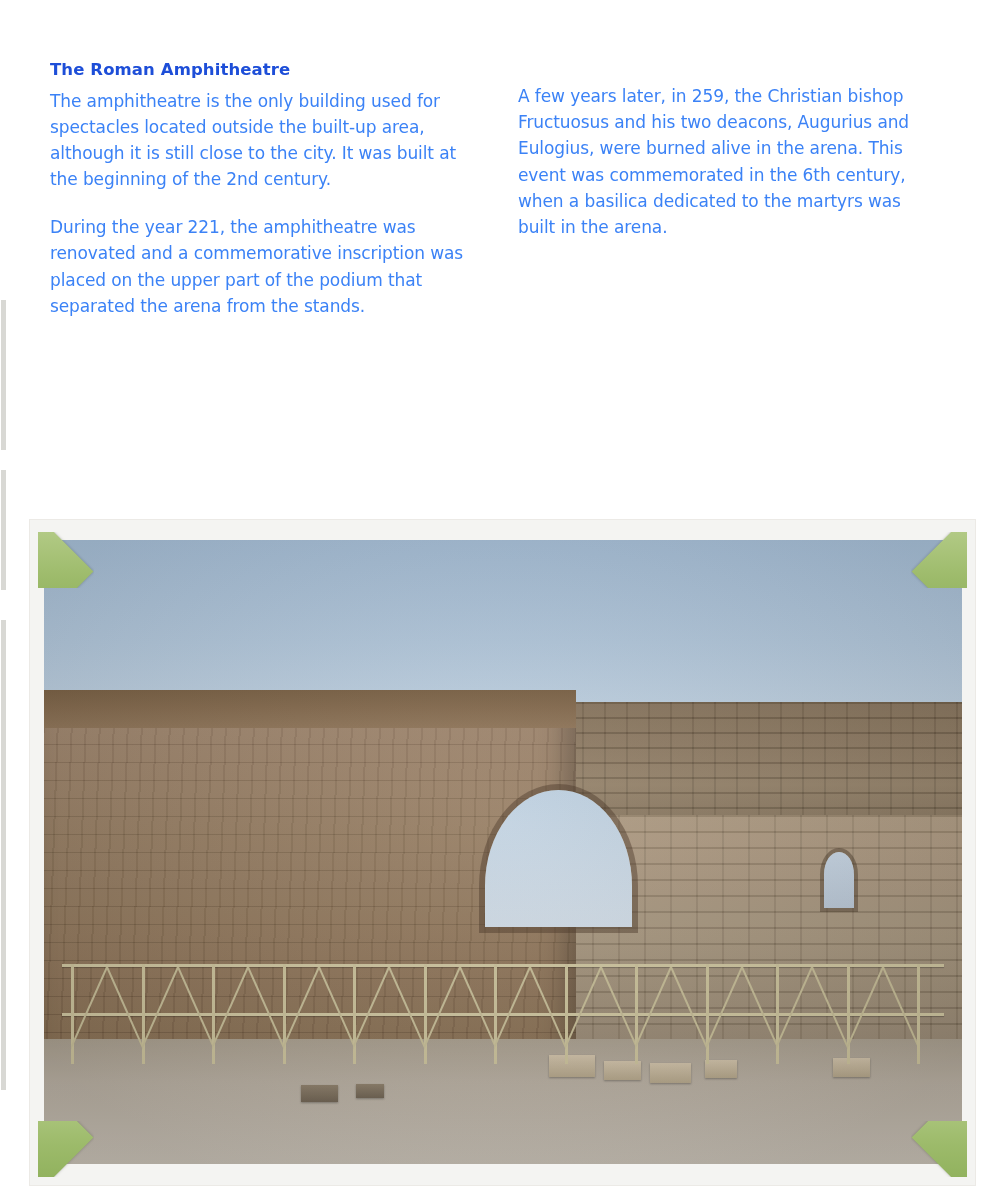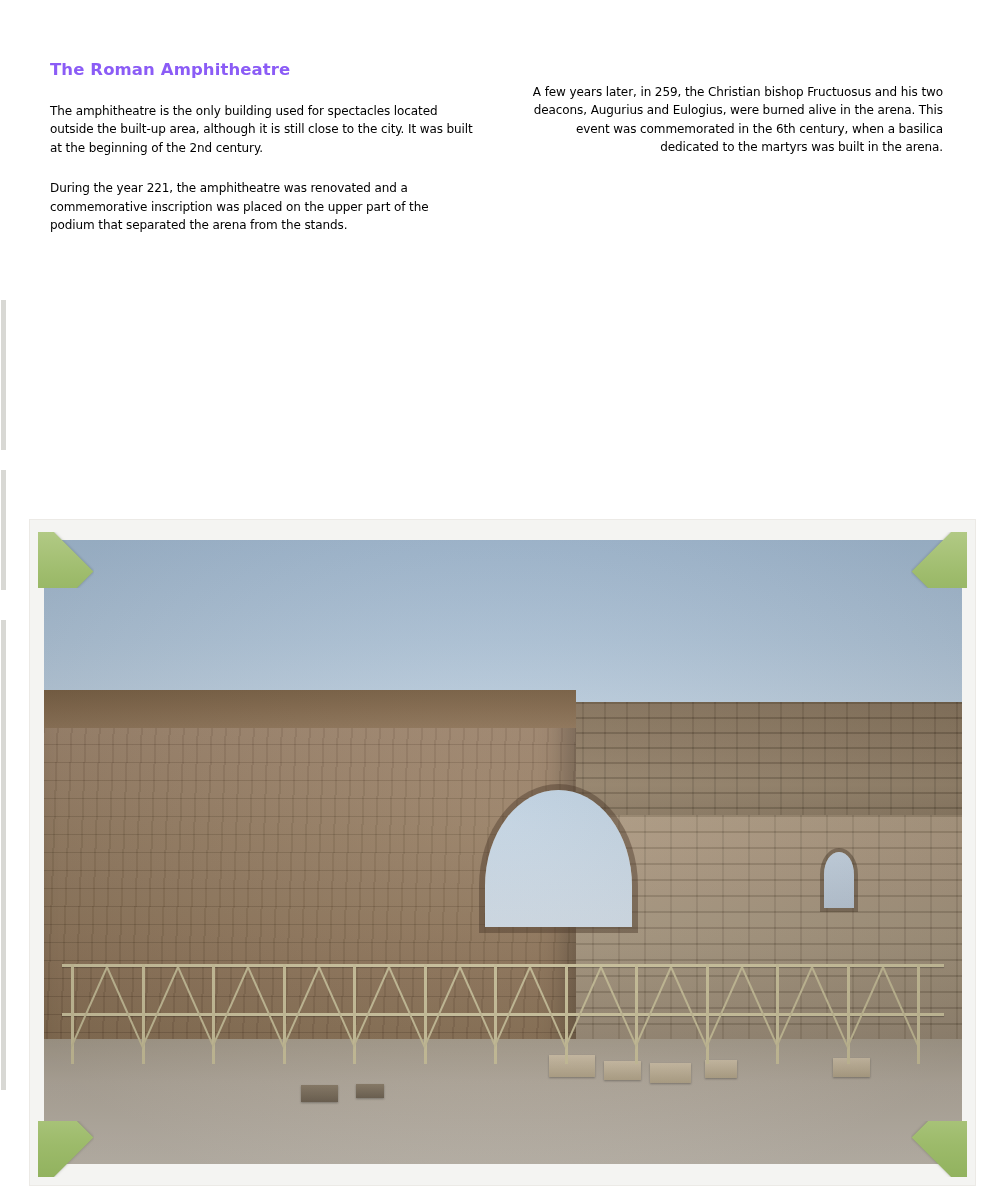--- a/index.html
+++ b/index.html
@@ -46,36 +46,36 @@
     top: 60px;
     width: 900px;
     height: 430px;
   }
   .col {
     position: absolute;
     top: 0;
     width: 425px;
   }
   .col-left { left: 0; }
-  .col-right { left: 468px; top: 23px; text-align: right; }
+  .col-right { left: 468px; top: 23px; }
 
   .heading {
     font-family: "DejaVu Sans", sans-serif;
     font-weight: bold;
     font-size: 16.5px;
-    color: #8b5cf6;
+    color: #1d4ed8;
     letter-spacing: 0.1px;
-    margin: 0 0 21px 0;
+    margin: 0 0 7px 0;
     line-height: 1.25;
   }
   p.para {
     margin: 0 0 22px 0;
-    font-size: 12px;
+    font-size: 17px;
     line-height: 1.54;
-    color: #000000;
+    color: #3b82f6;
     font-family: "DejaVu Sans", sans-serif;
     letter-spacing: -0.1px;
   }
   p.para:last-child { margin-bottom: 16px; }
   .col-right p.para { margin-bottom: 25px; }
 
   
   .photo-frame {
     position: absolute;
     left: 30px;

